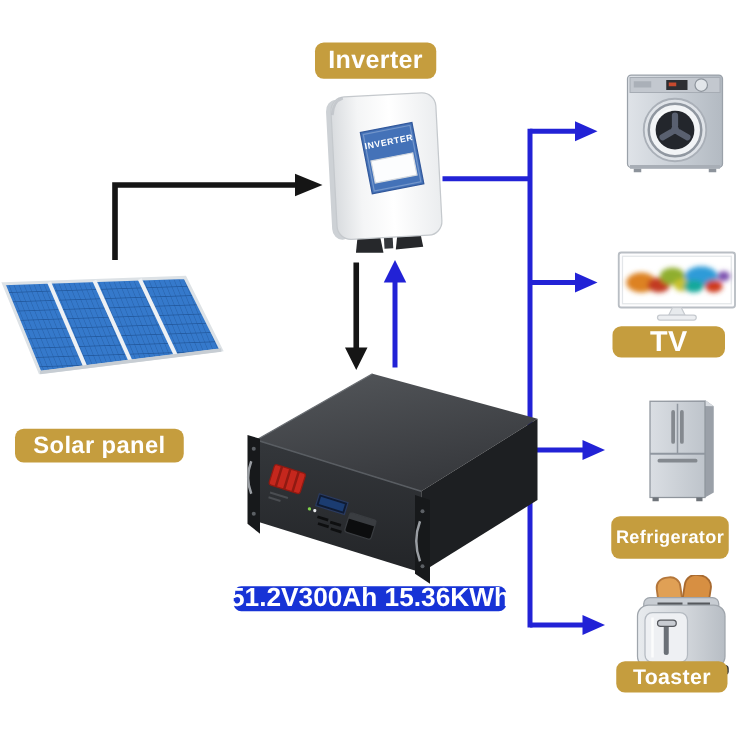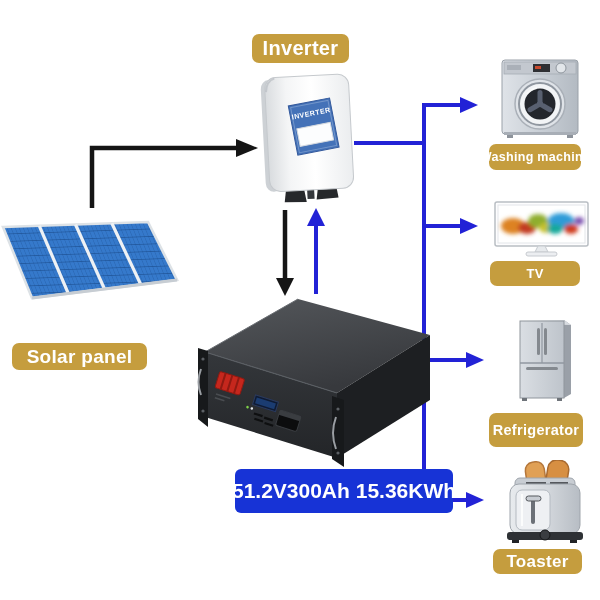--- a/index.html
+++ b/index.html
@@ -155,21 +155,21 @@
       <g fill="#0e0f10">
         <rect x="80" y="100" width="9" height="2.2"></rect>
           <rect x="91" y="101" width="9" height="2.2"></rect>
         <rect x="82" y="105" width="9" height="2.2"></rect>
           <rect x="93" y="106" width="9" height="2.2"></rect>
       </g>
       <rect x="38" y="93" width="15" height="1.6" fill="#4a4d51"></rect>
       <rect x="38" y="97" width="10" height="1.6" fill="#4a4d51"></rect>
     </g>
   </svg>
-  <div id="battery-label" style="left:187px;top:469px;width:218px;height:44px;font-size:21px;margin-left:48px;">
+  <div id="battery-label" style="left:187px;top:469px;width:218px;height:20px;font-size:21px;">
     <span>51.2V300Ah 15.36KWh</span>
   </div>
 
   <svg class="abs" style="left:497px;top:58px" width="86" height="80" viewBox="0 0 86 80">
     <defs>
       <linearGradient id="wmBody" x1="0" y1="0" x2="1" y2="0">
         <stop offset="0" stop-color="#dfe3e8"></stop>
           <stop offset="0.5" stop-color="#c9cfd6"></stop>
         <stop offset="1" stop-color="#b3bac2"></stop>
       </linearGradient>
@@ -189,23 +189,20 @@
         <rect x="40.5" y="32" width="5" height="13" rx="2.5" transform="rotate(120 43 46)"></rect>
         <rect x="40.5" y="32" width="5" height="13" rx="2.5" transform="rotate(240 43 46)"></rect>
         <circle cx="43" cy="46" r="3.2"></circle>
       </g>
       <path d="M30 36 a16 16 0 0 1 10 -6" fill="none" stroke="#ffffff" stroke-width="2" opacity="0.6"></path>
     </g>
     <rect x="7" y="74" width="72" height="3" fill="#a8aeb6"></rect>
     <rect x="10" y="77" width="6" height="3" fill="#8d939b"></rect>
     <rect x="70" y="77" width="6" height="3" fill="#8d939b"></rect>
   </svg>
-  <div class="gold-label" style="left:489px;top:144px;width:92px;height:26px;font-size:12.5px;">
-    <span>Washing machine</span>
-  </div>
 
   <svg class="abs" style="left:493px;top:200px" width="97" height="58" viewBox="0 0 97 58">
     <defs>
         <filter id="inkblur" x="-30%" y="-30%" width="160%" height="160%">
       <feGaussianBlur stdDeviation="2.3"></feGaussianBlur>
         </filter>
       </defs>
     <rect x="2" y="2" width="93" height="44" rx="2" fill="#fdfdfe" stroke="#b9bec4" stroke-width="1.5"></rect>
     <rect x="5" y="5" width="87" height="38" fill="#ffffff" stroke="#e3e6e9"></rect>
     <g filter="url(#inkblur)">
@@ -214,21 +211,21 @@
       <ellipse cx="45" cy="21" rx="10" ry="7" fill="#8fae2f"></ellipse>
       <ellipse cx="53" cy="28" rx="7" ry="5" fill="#c9c22e"></ellipse>
       <ellipse cx="68" cy="21" rx="13" ry="8" fill="#2f9bd8"></ellipse>
       <ellipse cx="62" cy="29" rx="8" ry="5" fill="#17a99b"></ellipse>
       <ellipse cx="78" cy="29" rx="7" ry="5" fill="#cf3a1f"></ellipse>
       <ellipse cx="86" cy="21" rx="5" ry="4" fill="#7a4fae"></ellipse>
     </g>
     <polygon points="45,46 52,46 55,52 42,52" fill="#e7eaed" stroke="#c6cacf"></polygon>
     <rect x="33" y="52" width="31" height="4" rx="2" fill="#eceef1" stroke="#c6cacf"></rect>
   </svg>
-  <div class="gold-label" style="left:490px;top:261px;width:90px;height:25px;font-size:13px;">
+  <div class="gold-label" style="left:490px;top:261px;width:90px;height:25px;font-size:23px;">
     <span>TV</span>
   </div>
 
   <svg class="abs" style="left:514px;top:316px" width="60" height="86" viewBox="0 0 60 86">
     <defs>
       <linearGradient id="frBody" x1="0" y1="0" x2="1" y2="0">
         <stop offset="0" stop-color="#dadee3"></stop>
           <stop offset="1" stop-color="#bec4cb"></stop>
       </linearGradient>
     </defs>
@@ -267,17 +264,17 @@
     <line x1="20" y1="34" x2="20" y2="66" stroke="#ffffff" stroke-width="2" opacity="0.8"></line>
     <g>
       <rect x="29" y="36" width="4" height="28" rx="2" fill="#6b7077"></rect>
       <rect x="24" y="36" width="15" height="5" rx="2.5" fill="#c8ccd2" stroke="#55585d"></rect>
     </g>
     <rect x="5" y="72" width="76" height="8" rx="3" fill="#2e3135"></rect>
     <circle cx="43" cy="75" r="5" fill="#3a3d41" stroke="#17181a"></circle>
     <rect x="10" y="80" width="7" height="3" fill="#212326"></rect>
     <rect x="68" y="80" width="7" height="3" fill="#212326"></rect>
   </svg>
-  <div class="gold-label" style="left:493px;top:549px;width:89px;height:25px;font-size:17px;">
+  <div class="gold-label" style="left:493px;top:529px;width:89px;height:25px;font-size:17px;">
     <span>Toaster</span>
   </div>
 
 </div>
 
 </body></html>

